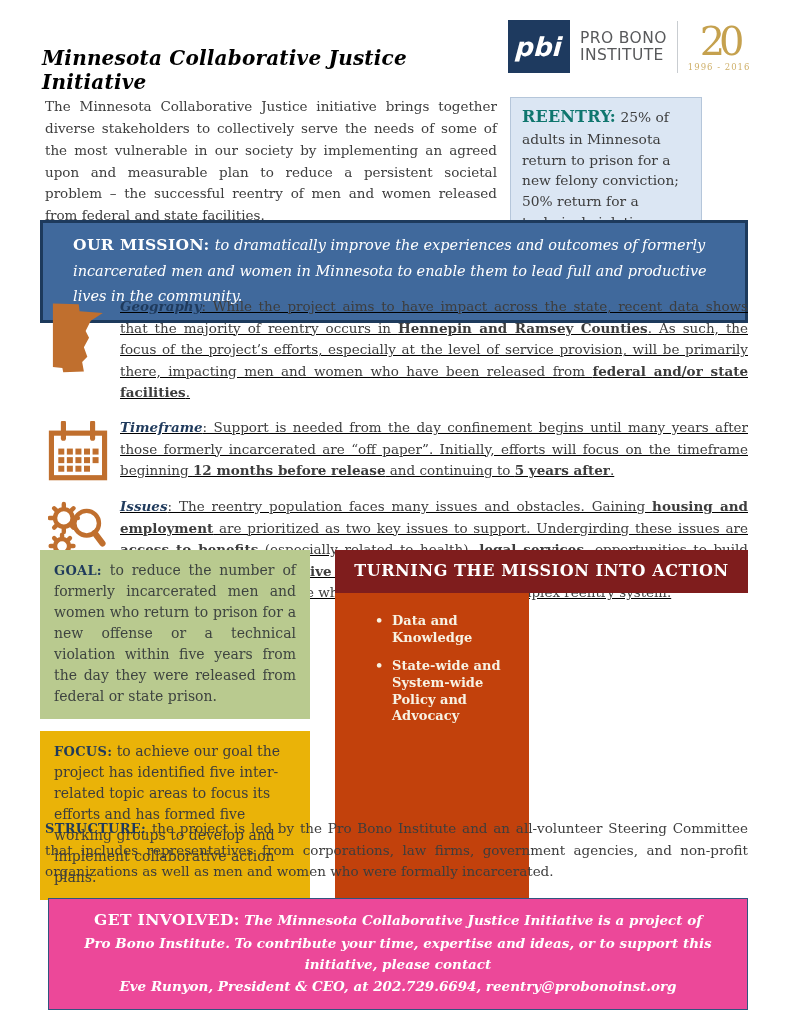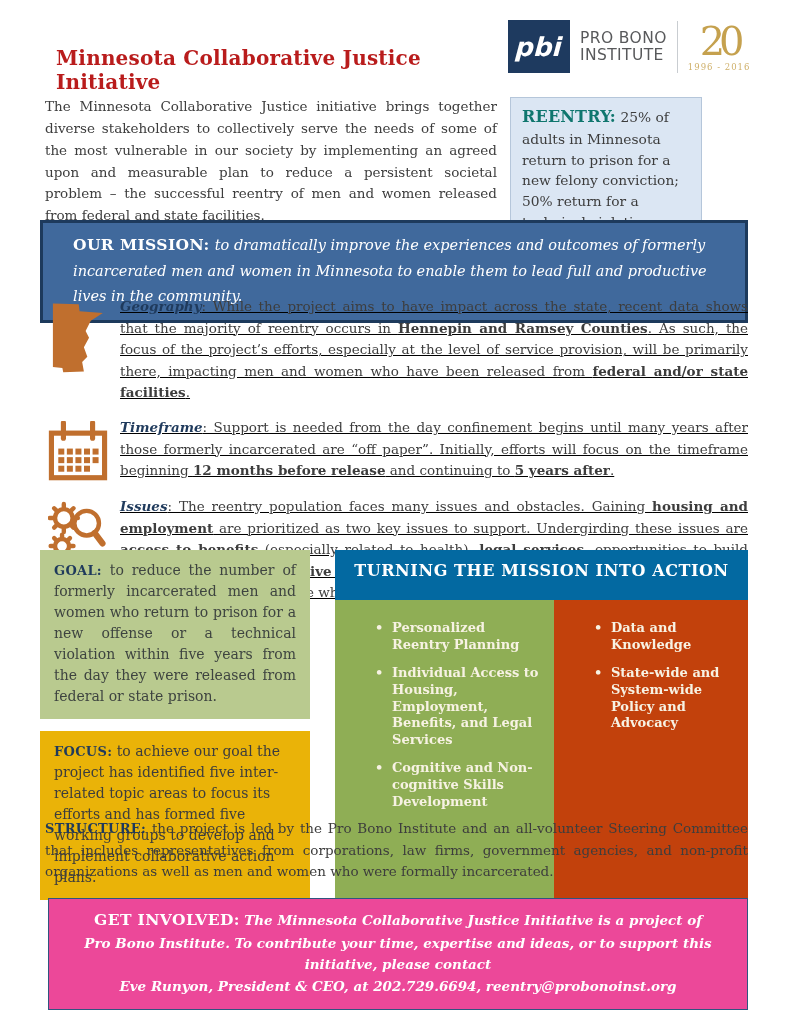--- a/index.html
+++ b/index.html
@@ -1,21 +1,21 @@
 <!DOCTYPE html>
 <html><head>
 <meta charset="utf-8">
 <style>
   * { box-sizing: border-box; margin: 0; padding: 0; }
   body { margin: 0; background: #ffffff; font-family: "DejaVu Serif", "Liberation Serif", serif; }
   #page { position: relative; width: 791px; height: 1024px; background: #ffffff; overflow: hidden; }
 
   
-  .page-title { position: absolute; left: 56px; top: 46px; width: 470px;
-    font-size: 20px; font-weight: bold; color: #b91c1c; letter-spacing: 0.2px; }
+  .page-title { position: absolute; left: 42px; top: 46px; width: 470px;
+    font-size: 20px; font-weight: bold; color: #000000; letter-spacing: 0.2px; font-style: italic; }
   .logo { position: absolute; left: 508px; top: 20px; display: flex; align-items: center; gap: 10px; }
   .pbi-box { width: 62px; height: 53px; background: #1e3a5f; display: flex; align-items: center; justify-content: center; }
   .pbi-mono { color: #ffffff; font-style: italic; font-weight: bold; font-size: 26px;
     font-family: "DejaVu Sans", "Liberation Sans", sans-serif; transform: skewX(-4deg); }
   .logo-name { color: #58595b; font-size: 15.5px; line-height: 1.08; letter-spacing: 0.4px;
     font-family: "DejaVu Sans", "Liberation Sans", sans-serif; }
   .logo-sep { width: 1px; height: 52px; background: #c9cdd1; }
   .anniv { color: #c5a14e; text-align: center; }
   .anniv-num { font-size: 40px; line-height: 0.95; letter-spacing: -6px; font-weight: normal; }
   .anniv-years { font-size: 8.5px; letter-spacing: 1px; margin-top: 2px; color: #cfb06a; }
@@ -46,22 +46,22 @@
   
   .middle { position: absolute; left: 40px; top: 550px; width: 708px; display: flex; gap: 25px; }
   .left-col { flex: 0 0 270px; }
   .goal-box { background: #b9ca8f; padding: 10px 14px 12px 14px;
     font-size: 14px; line-height: 1.5; color: #3e4440; text-align: justify; }
   .focus-box { background: #eab308; margin-top: 12px; padding: 10px 14px 12px 14px;
     font-size: 14px; line-height: 1.5; color: #3d3d3d; }
   .box-label { font-weight: bold; color: #1f3a5c; font-size: 13px; letter-spacing: 0.3px; }
 
   .action-panel { flex: 1; display: flex; flex-direction: column; }
-  .action-header { background: #0369a1; color: #ffffff; text-align: center;
-    font-weight: bold; font-size: 16px; letter-spacing: 0.6px; padding: 11px 0 20px 0; }
+  .action-header { background: #7f1d1d; color: #ffffff; text-align: center;
+    font-weight: bold; font-size: 16px; letter-spacing: 0.6px; padding: 11px 0 13px 0; }
   .action-cols { display: flex; flex: 1; min-height: 194px; }
   .col-green { background: #8fae55; width: 53%; }
   .col-blue  { background: #c2410c; width: 47%; }
   ul.action-list { list-style: none; padding: 20px 12px 14px 40px; color: #f7f2e3;
     font-weight: bold; font-size: 13px; line-height: 1.3; }
   ul.action-list li { margin-bottom: 11px; padding-left: 17px; position: relative; }
   ul.action-list li::before { content: "\2022"; position: absolute; left: 0; }
 
   
   .structure { position: absolute; left: 45px; top: 818px; width: 703px;
@@ -200,27 +200,20 @@
       </div>
       <div class="focus-box">
         <span class="box-label">FOCUS:</span>
         <span>to achieve our goal the project has identified five inter-related topic areas to focus its efforts and has formed five working groups to develop and implement collaborative action plans.</span>
       </div>
     </div>
 
     <div class="action-panel">
       <div class="action-header">TURNING THE MISSION INTO ACTION</div>
       <div class="action-cols">
-        <div class="col-green">
-          <ul class="action-list">
-              <li>Personalized Reentry Planning</li>
-              <li>Individual Access to Housing, Employment, Benefits, and Legal Services</li>
-              <li>Cognitive and Non-cognitive Skills Development</li>
-            </ul>
-        </div>
         <div class="col-blue">
           <ul class="action-list">
               <li>Data and Knowledge</li>
               <li>State-wide and System-wide Policy and Advocacy</li>
             </ul>
         </div>
       </div>
     </div>
   </div>
 

